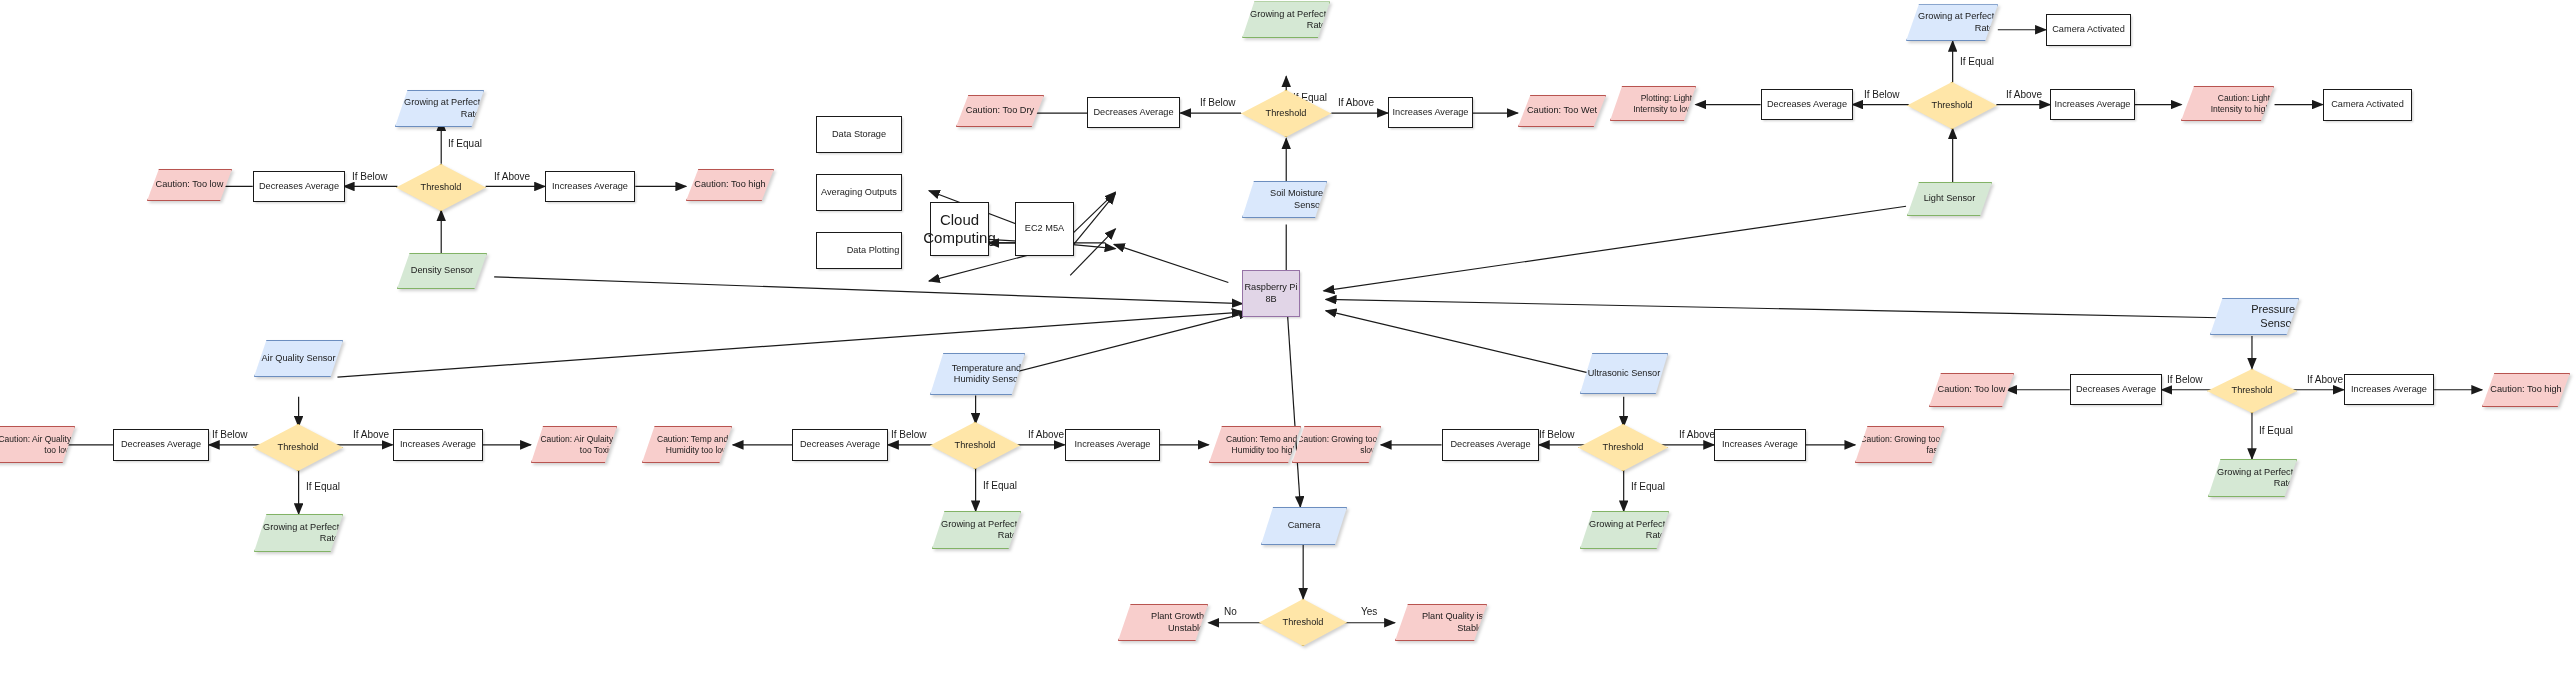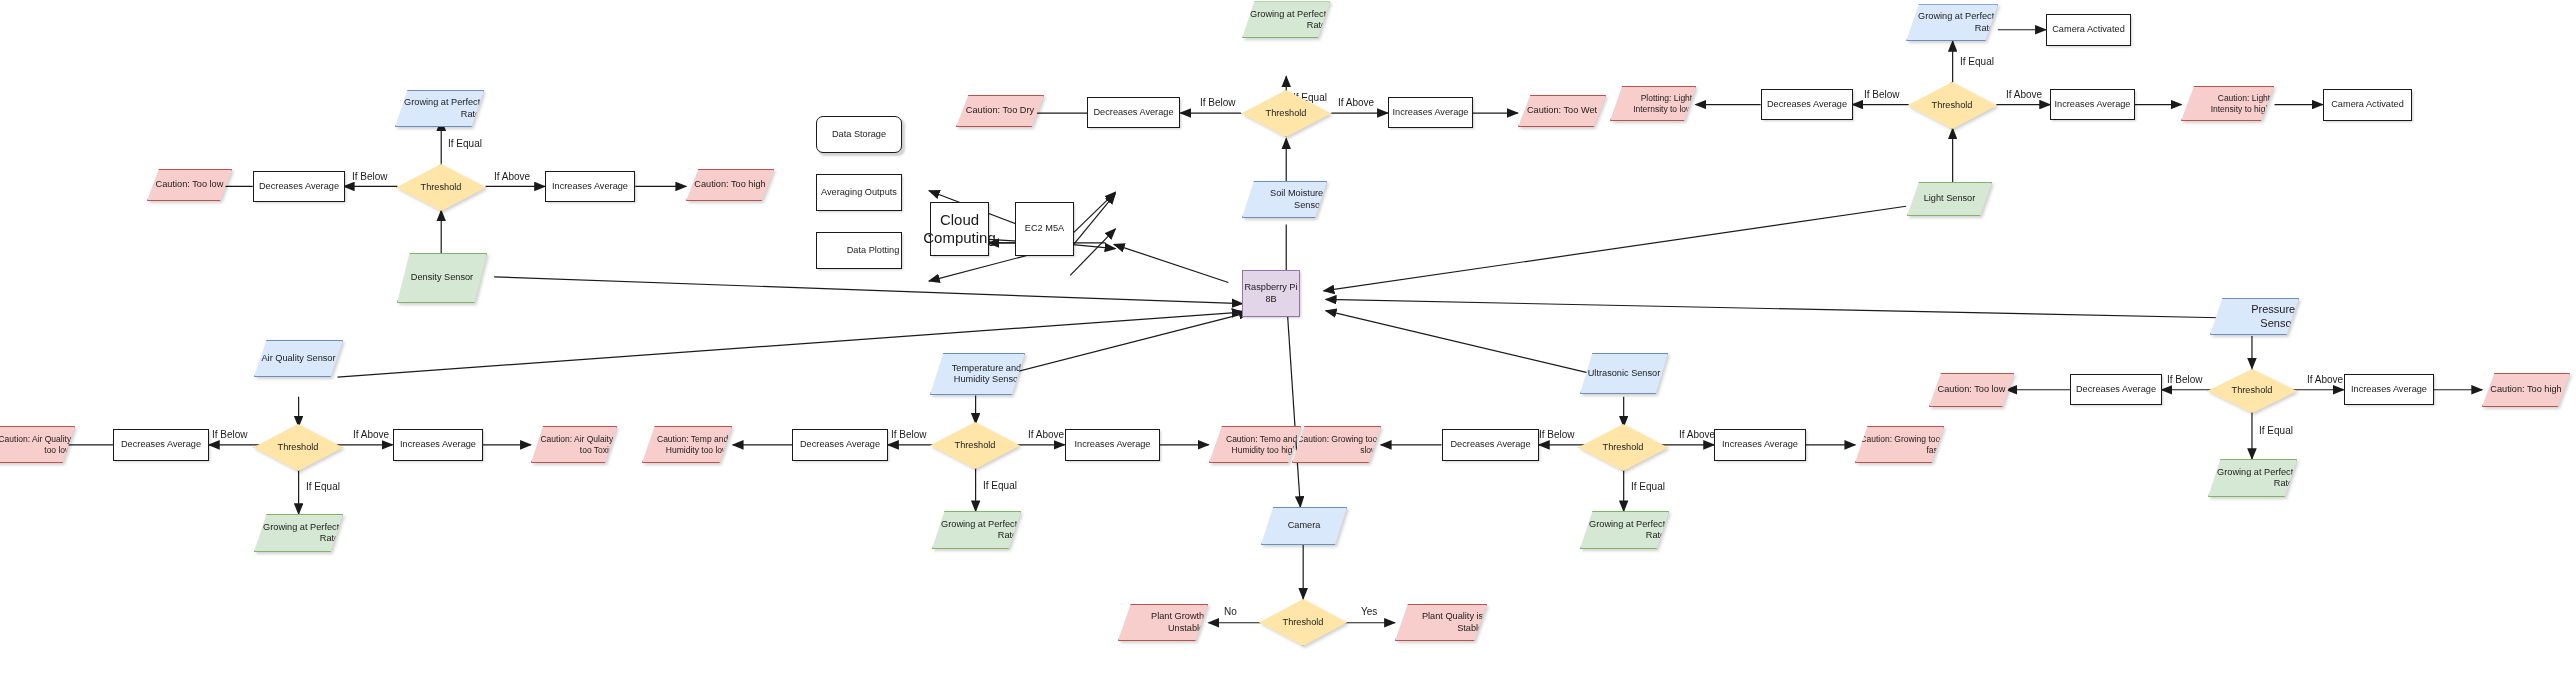--- a/index.html
+++ b/index.html
@@ -149,21 +149,21 @@
 
   <div class="node rect" style="left:253px;top:171px;width:92px;height:31px;font-size:9.2px;">Decreases Average</div>
   <div class="para-wrap" style="left:147px;top:169px;width:85px;height:32px;">
     <div class="node para red inner" style="position:relative;width:85px;height:32px;font-size:9.2px;">Caution: Too low</div>
   </div>
   <div class="node rect" style="left:545px;top:171px;width:90px;height:31px;font-size:9.2px;">Increases Average</div>
   <div class="para-wrap" style="left:686px;top:169px;width:88px;height:32px;">
     <div class="node para red inner" style="position:relative;width:88px;height:32px;font-size:9.2px;">Caution: Too high</div>
   </div>
   <div class="para-wrap" style="left:397px;top:253px;width:90px;height:34px;">
-    <div class="node para green inner" style="position:relative;width:90px;height:50px;font-size:9.2px;">Density Sensor</div>
+    <div class="node para green inner" style="position:relative;width:90px;height:36px;font-size:9.2px;">Density Sensor</div>
   </div>
 
   <div class="para-wrap" style="left:1906px;top:4.2px;width:92px;height:37px;">
     <div class="node para blue inner" style="position:relative;width:92px;height:37px;font-size:9.2px;">Growing at Perfect Rate</div>
   </div>
   <div class="node rect" style="left:2046px;top:14px;width:85px;height:32px;font-size:9.2px;">Camera Activated</div>
   <div class="edge-label" style="left:1960px;top:56px;">If Equal</div>
 
   <div class="diamond-wrap" style="left:1907px;top:82px;width:90px;height:47px;">
     <div class="node diamond inner" style="position:relative;width:90px;height:47px;font-size:9.2px;">Threshold</div>
@@ -281,21 +281,21 @@
   <div class="edge-label" style="left:1224px;top:606px;">No</div>
   <div class="edge-label" style="left:1361px;top:606px;">Yes</div>
 
   <div class="para-wrap" style="left:1118px;top:604px;width:90px;height:37px;">
     <div class="node para red inner" style="position:relative;width:90px;height:37px;font-size:9.2px;">Plant Growth Unstable</div>
   </div>
   <div class="para-wrap" style="left:1395px;top:604px;width:92px;height:37px;">
     <div class="node para red inner" style="position:relative;width:92px;height:37px;font-size:9.2px;">Plant Quality is Stable</div>
   </div>
 
-  <div class="node rect" style="left:816px;top:116px;width:86px;height:37px;font-size:9.2px;border-radius:7px;">Data Storage</div>
+  <div class="node rect" style="left:816px;top:116px;width:86px;height:37px;font-size:9.2px;">Data Storage</div>
   <div class="node rect" style="left:816px;top:174px;width:86px;height:37px;font-size:9.2px;">Averaging Outputs</div>
   <div class="node rect" style="left:816px;top:232px;width:86px;height:37px;font-size:9.2px;padding-left:28px;">Data Plotting</div>
   <div class="node rect" style="left:930px;top:202px;width:59px;height:54px;font-size:15px;">Cloud Computing</div>
   <div class="node rect" style="left:1015px;top:202px;width:59px;height:54px;font-size:9.2px;">EC2 M5A</div>
 
   <div class="node rect purple" style="left:1242px;top:270px;width:58px;height:47px;font-size:9.2px;">Raspberry Pi 8B</div>
 
 </div>
 
 

